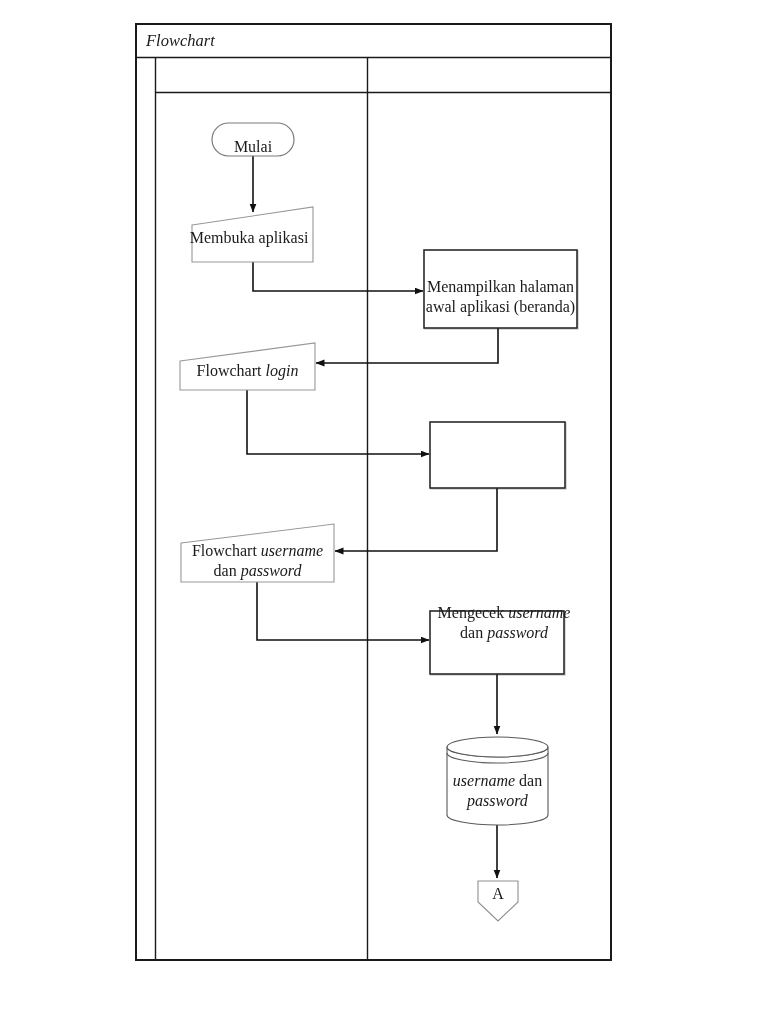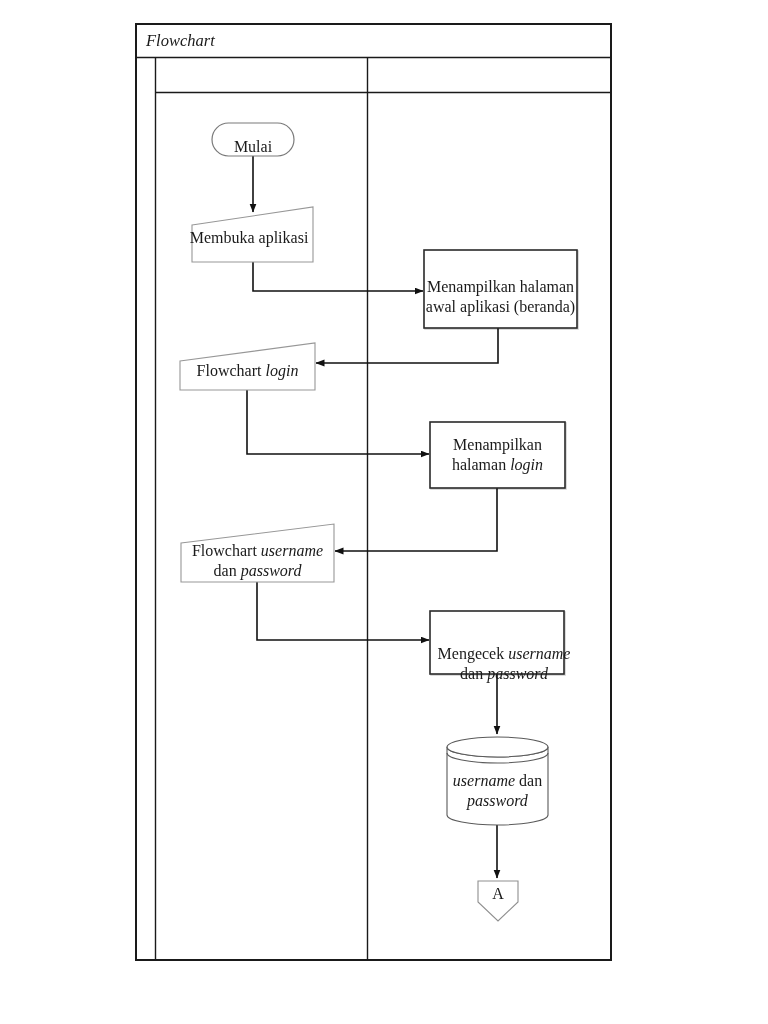--- a/index.html
+++ b/index.html
@@ -103,31 +103,27 @@
 
   <div class="lbl" style="left:424px;top:250px;width:153px;height:94px;">
     <div class="ln">Menampilkan halaman</div>
     <div class="ln">awal aplikasi (beranda)</div>
   </div>
 
   <div class="lbl" style="left:180px;top:352px;width:135px;height:38px;">
     <div class="ln"><span>Flowchart</span> <i>login</i></div>
   </div>
 
-  <div class="lbl" style="left:430px;top:422px;width:135px;height:66px;">
-    <div class="ln">Menampilkan</div>
-    <div class="ln"><span>halaman</span> <i>login</i></div>
-  </div>
 
   <div class="lbl" style="left:181px;top:539px;width:153px;height:44px;">
     <div class="ln"><span>Flowchart</span> <i>username</i></div>
     <div class="ln"><span>dan</span> <i>password</i></div>
   </div>
 
-  <div class="lbl" style="left:430px;top:632px;width:148px;height:63px;">
+  <div class="lbl" style="left:430px;top:591px;width:148px;height:63px;">
     <div class="ln"><span>Mengecek</span> <i>username</i></div>
     <div class="ln"><span>dan</span> <i>password</i></div>
   </div>
 
   <div class="lbl" style="left:447px;top:763px;width:101px;height:56px;">
     <div class="ln"><i>username</i> <span>dan</span></div>
     <div class="ln"><i>password</i></div>
   </div>
 
   <div class="lbl" style="left:478px;top:882px;width:40px;height:24px;">

